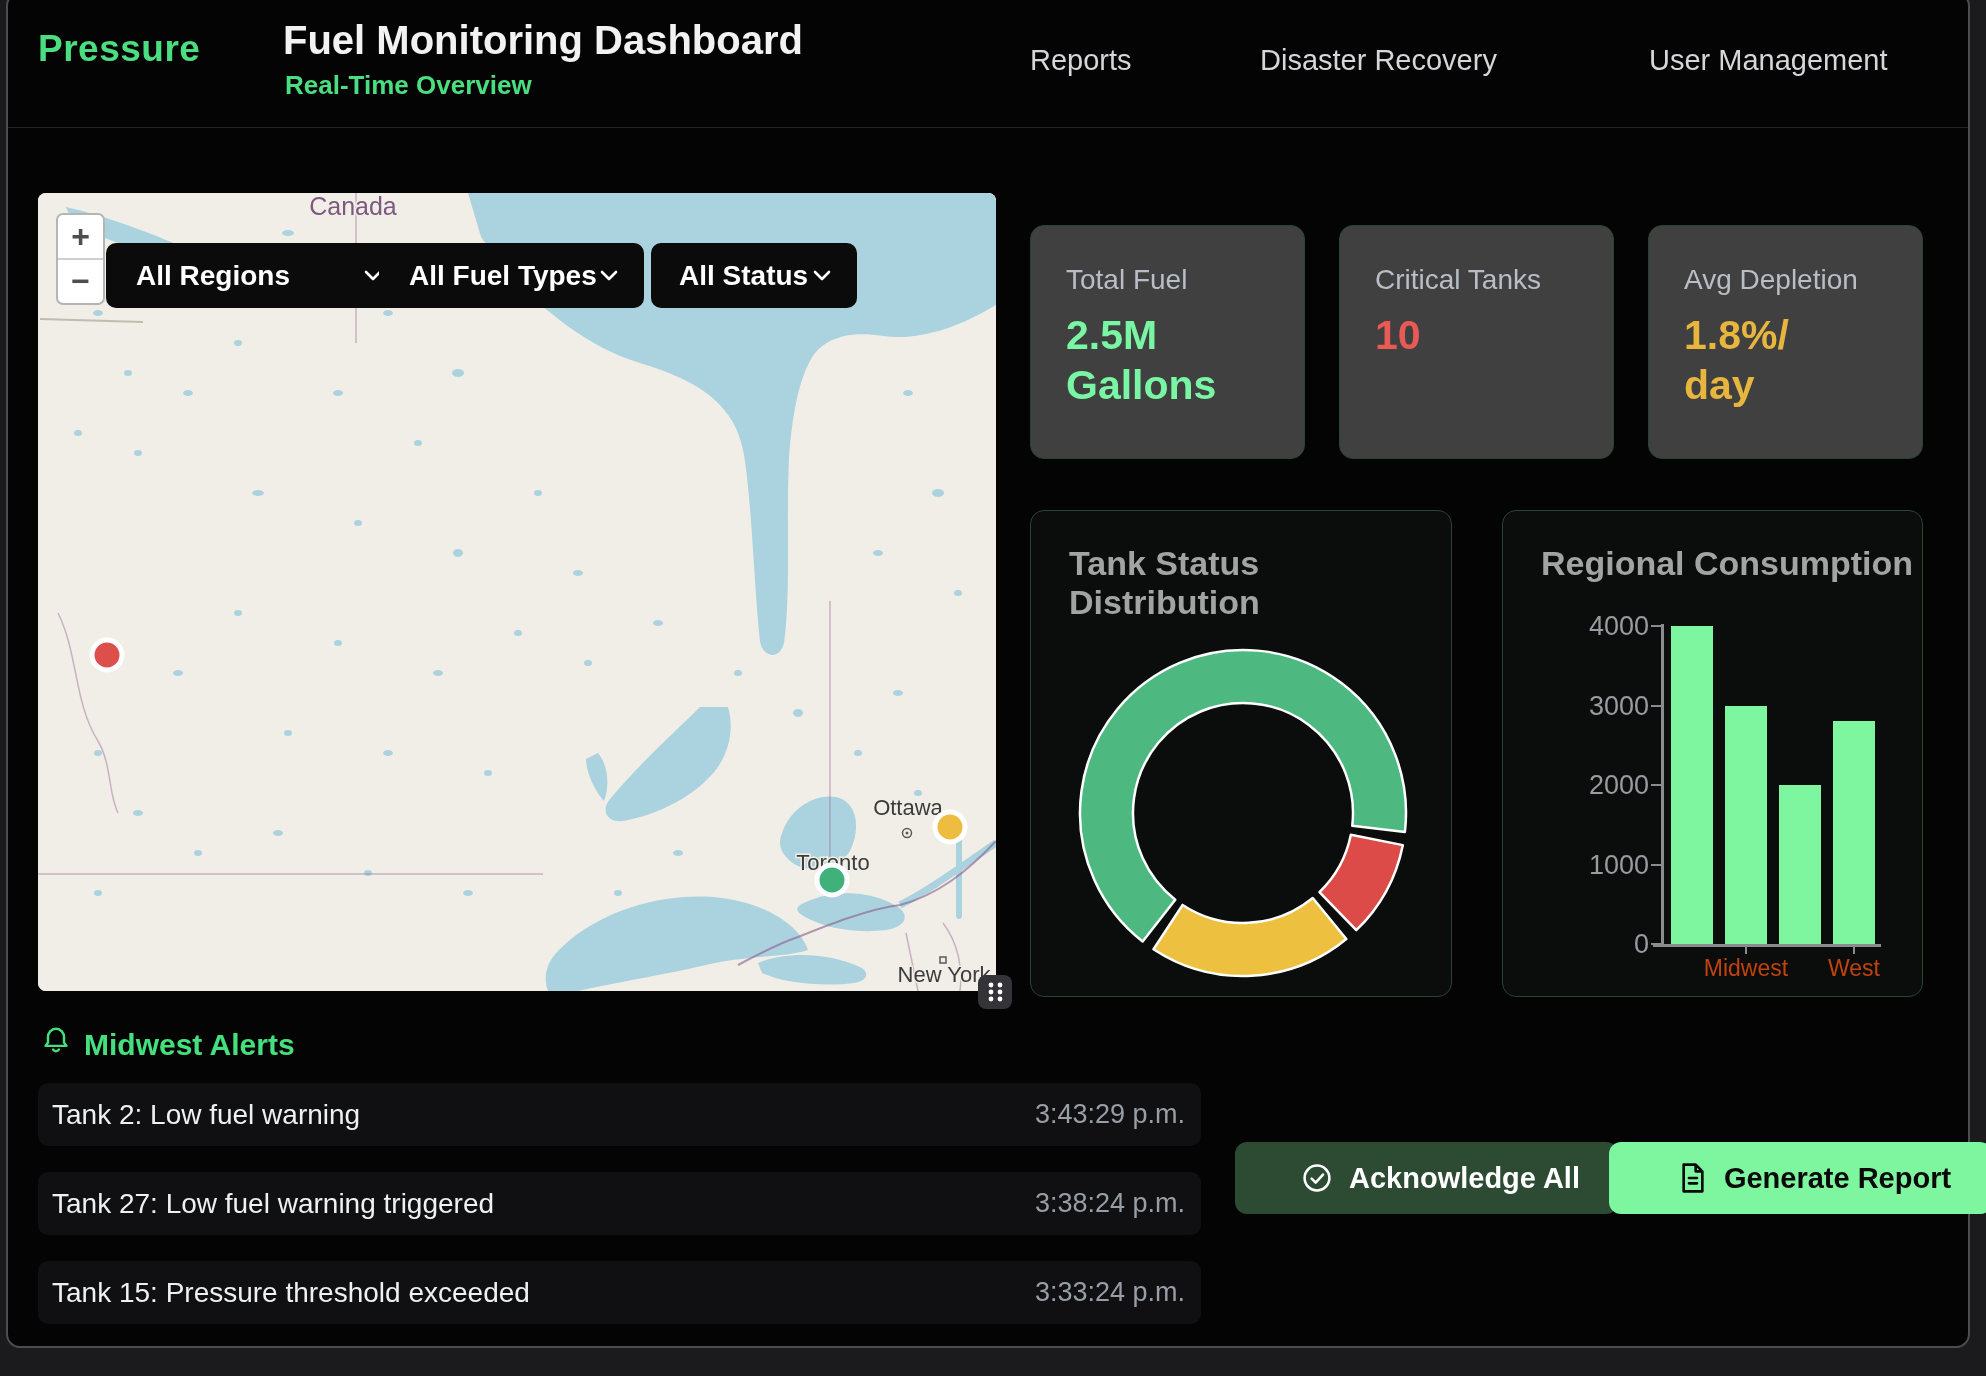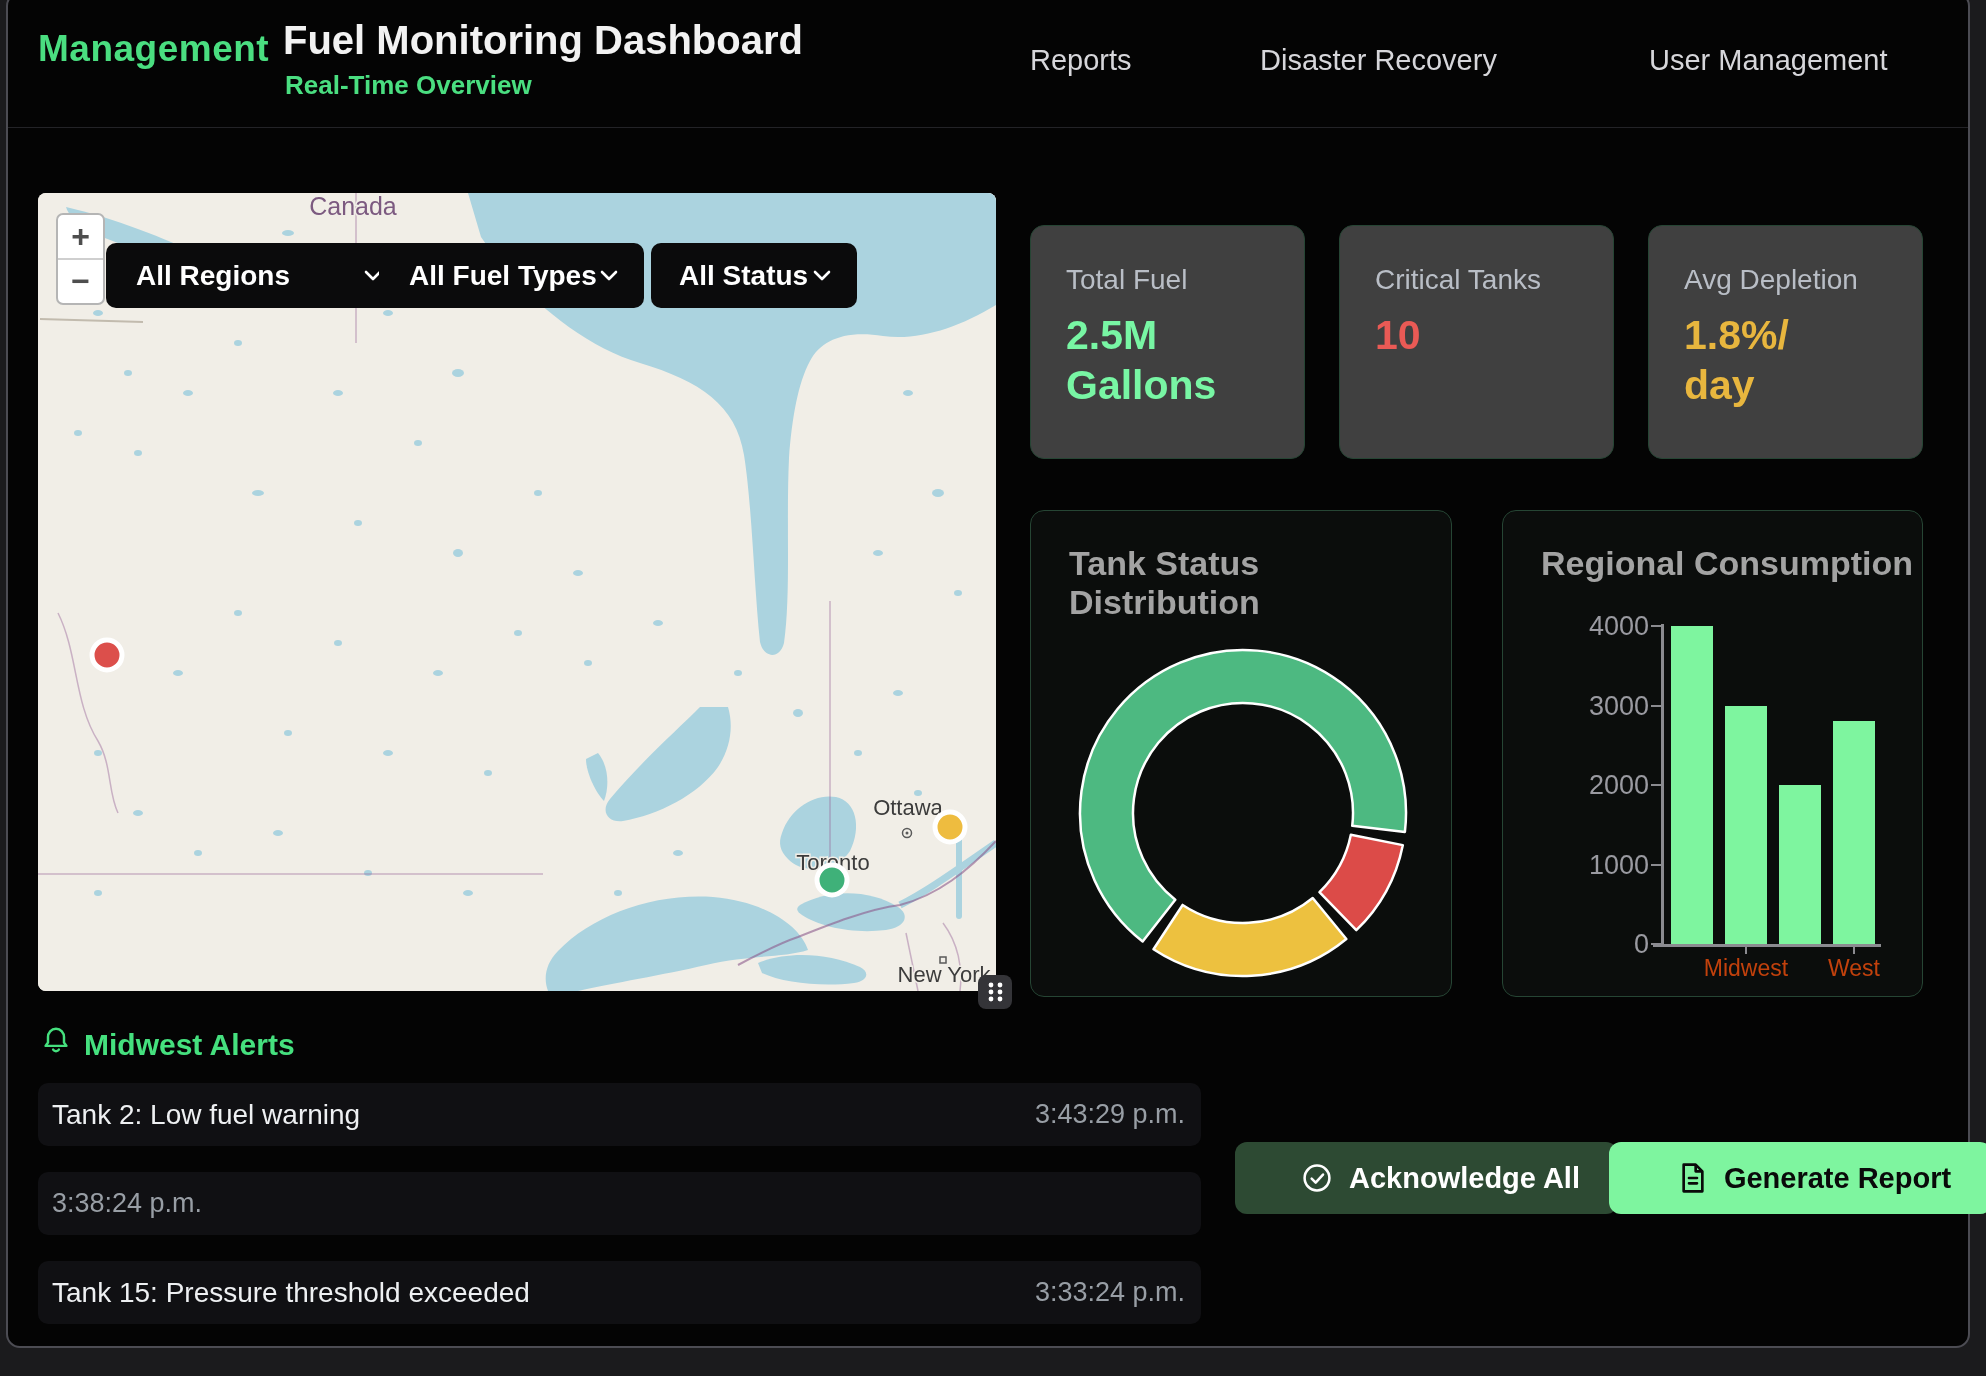--- a/index.html
+++ b/index.html
@@ -55,21 +55,21 @@
   .bar-ylabel{position:absolute;width:88px;text-align:right;font-size:27px;color:#9a9aa1;}
   .bar-xlabel{position:absolute;font-size:23px;color:#c2410c;text-align:center;}
   .axis{position:absolute;background:#8b8b90;}
 </style>
 </head>
 <body>
 
 <div class="page">
   <div class="panel"></div>
 
-  <div class="abs logo">Management</div>
+  <div class="abs logo">Pressure</div>
   <div class="abs title">Fuel Monitoring Dashboard</div>
   <div class="abs subtitle">Real-Time Overview</div>
   <div id="nav"></div>
   <div class="abs header-line"></div>
 
   <div class="abs map">
     <svg id="map-svg" width="958" height="798" viewBox="0 0 958 798">
       <rect x="0" y="0" width="958" height="798" fill="#f1eee7"></rect>
       <g fill="#abd3df" stroke="none">
         <path d="M430,0 L958,0 L958,112 C920,135 880,148 845,143 C805,137 783,148 772,168 C760,190 754,225 751,265 C748,330 753,400 746,450 C742,466 726,466 722,449 C716,392 714,312 706,262 C698,212 662,188 602,170 C540,152 478,96 443,44 Z"></path>
@@ -233,20 +233,21 @@
     <path d="M15 4 C10.5 4 7.5 7.8 7.5 11.8 L7.5 16.8 L5.2 20 L24.8 20 L22.5 16.8 L22.5 11.8 C22.5 7.8 19.5 4 15 4 Z" fill="none" stroke="#45e07e" stroke-width="2.3" stroke-linejoin="round"></path>
     <path d="M12.3 23.5 A3.2 3.2 0 0 0 17.7 23.5" fill="none" stroke="#45e07e" stroke-width="2.3" stroke-linecap="round"></path>
   </svg>
   <div class="abs alerts-title">Midwest Alerts</div>
   <div id="alert-list">
       <div class="abs alert-row" style="top: 1083px;">
         <span class="alert-text">Tank 2: Low fuel warning</span>
         <span class="alert-time">3:43:29 p.m.</span>
       </div>
       <div class="abs alert-row" style="top: 1172px;">
+        <span class="alert-text">Tank 27: Low fuel warning triggered</span>
         <span class="alert-time">3:38:24 p.m.</span>
       </div>
       <div class="abs alert-row" style="top: 1261px;">
         <span class="alert-text">Tank 15: Pressure threshold exceeded</span>
         <span class="alert-time">3:33:24 p.m.</span>
       </div>
     </div>
 
   <div class="abs btn btn-ack">
     <svg width="32" height="32" viewBox="0 0 24 24">

